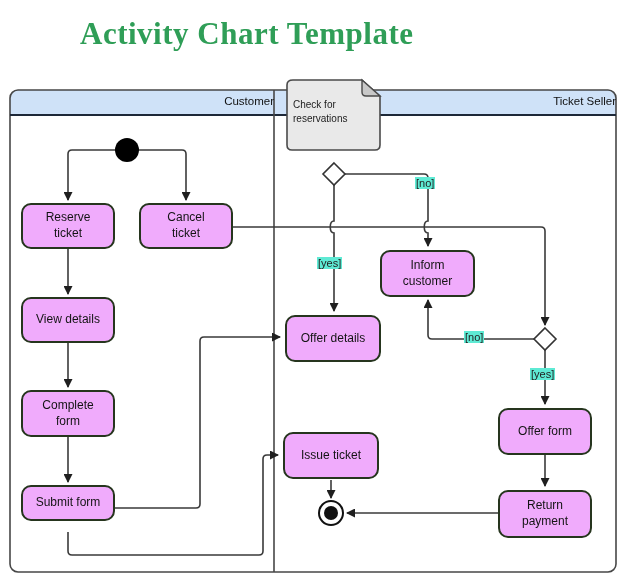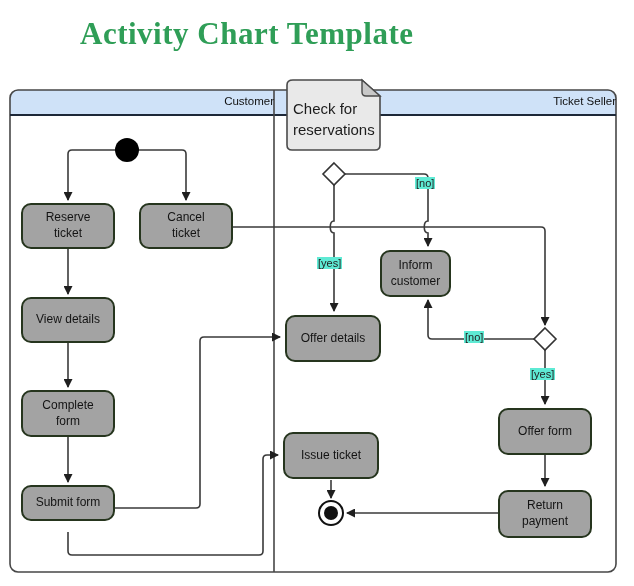--- a/index.html
+++ b/index.html
@@ -13,28 +13,28 @@
     font-size:31px;color:#2f9e57;letter-spacing:.5px;white-space:nowrap;
   }
   svg.diagram{position:absolute;left:0;top:0;}
   .lane-label{
     position:absolute;top:95px;text-align:right;font-size:11.5px;color:#111;
   }
   .lane-label.customer{left:10px;width:264px;}
   .lane-label.seller{left:274px;width:342px;}
   .node{
     position:absolute;box-sizing:border-box;
-    background:#a3a3a3;border:2px solid #26351e;border-radius:10px;
+    background:#f0abfc;border:2px solid #26351e;border-radius:10px;
     display:flex;align-items:center;justify-content:center;
     text-align:center;font-size:12px;color:#141414;line-height:1.3;
     padding:16px 11px;
   }
   .note-text{
     position:absolute;left:293px;top:98px;width:80px;
-    font-size:15px;line-height:1.4;color:#1c1c1c;
+    font-size:10px;line-height:1.4;color:#1c1c1c;
   }
   .guard{
     position:absolute;font-size:11px;color:#222;background:#5eead4;
     padding:0 1px;line-height:1.1;white-space:nowrap;
   }
 </style>
 </head>
 <body>
 
 <div class="stage">
@@ -105,21 +105,21 @@
   </div>
   <div class="node" style="left:21px;top:485px;width:94px;height:33px">
     <span>Submit form</span>
   </div>
   <div class="node" style="left:285px;top:315px;width:96px;height:47px">
     <span>Offer details</span>
   </div>
   <div class="node" style="left:283px;top:432px;width:96px;height:47px">
     <span>Issue ticket</span>
   </div>
-  <div class="node" style="left:380px;top:250px;width:71px;height:47px">
+  <div class="node" style="left:380px;top:250px;width:95px;height:47px">
     <span>Inform customer</span>
   </div>
   <div class="node" style="left:498px;top:408px;width:94px;height:47px">
     <span>Offer form</span>
   </div>
   <div class="node" style="left:498px;top:490px;width:94px;height:48px">
     <span>Return payment</span>
   </div>
 
   <span class="guard" style="left:415px;top:177px">[no]</span>

